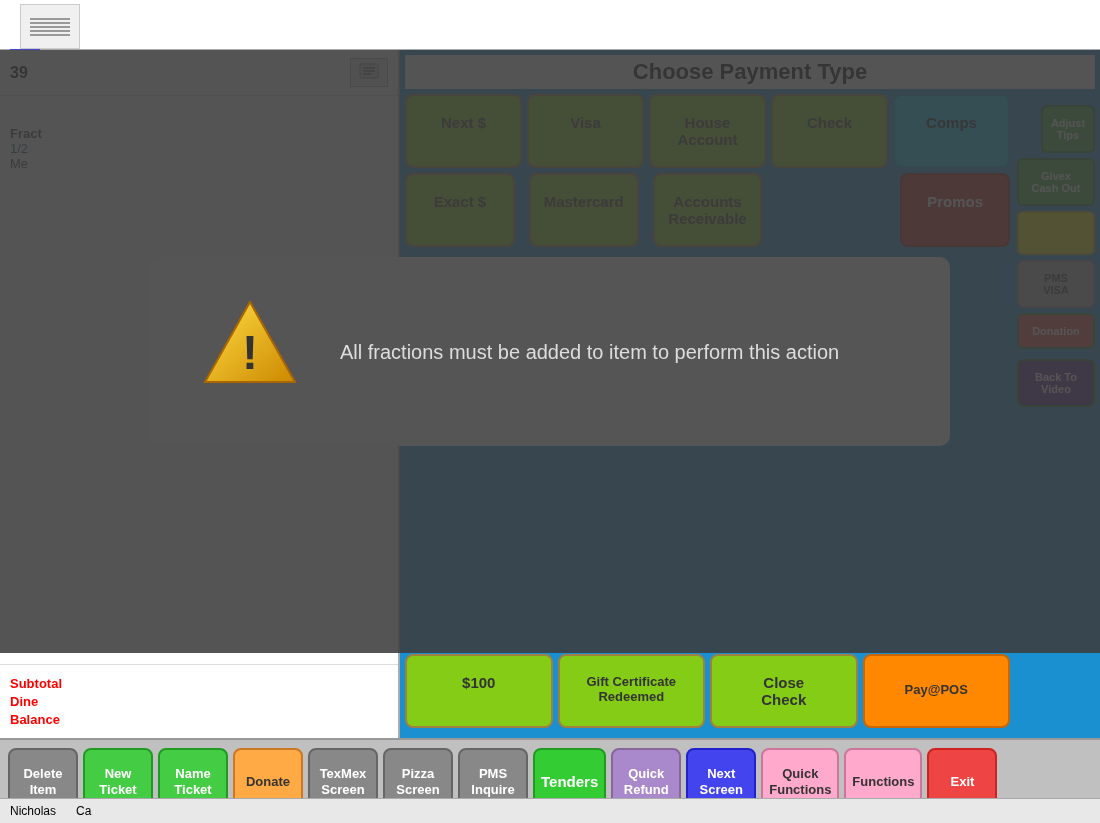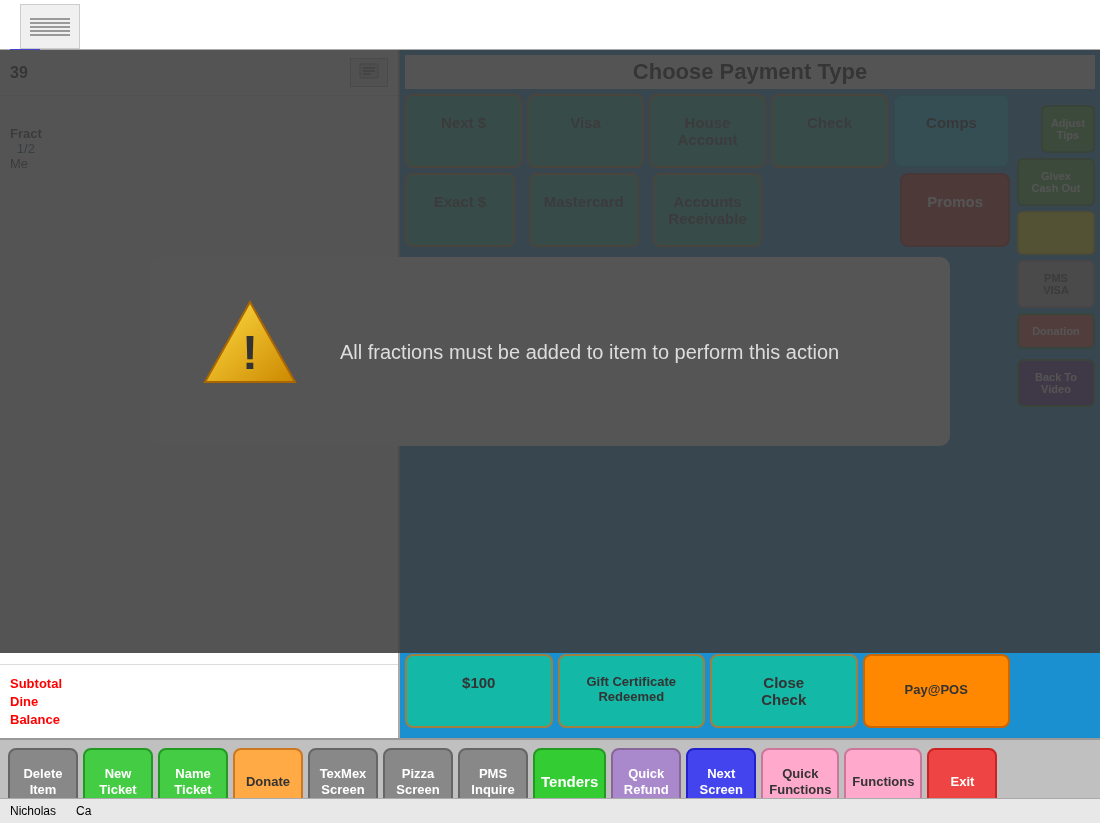--- a/index.html
+++ b/index.html
@@ -101,21 +101,20 @@
       left: 10px;
     }
     .fraction-label {
       color: #333;
       font-size: 13px;
       font-weight: bold;
     }
     .fraction-half {
       color: #0c4a6e;
       font-size: 13px;
-      text-align: center;
     }
     .fraction-me {
       color: #333;
       font-size: 13px;
     }
     .ticket-footer {
       padding: 8px 10px;
       border-top: 1px solid #ddd;
     }
     .subtotal-row {
@@ -150,21 +149,21 @@
       text-align: center;
       color: black;
       font-size: 22px;
       font-weight: bold;
       background: white;
       padding: 4px 0;
       margin-bottom: 5px;
     }
 
     .btn-tan {
-      background: #14b8a6;
+      background: #84cc16;
       border: 2px solid #a08040;
       border-radius: 8px;
       font-size: 15px;
       font-weight: bold;
       color: #333;
       padding: 18px 5px;
       text-align: center;
       cursor: pointer;
     }
     .btn-cyan {

